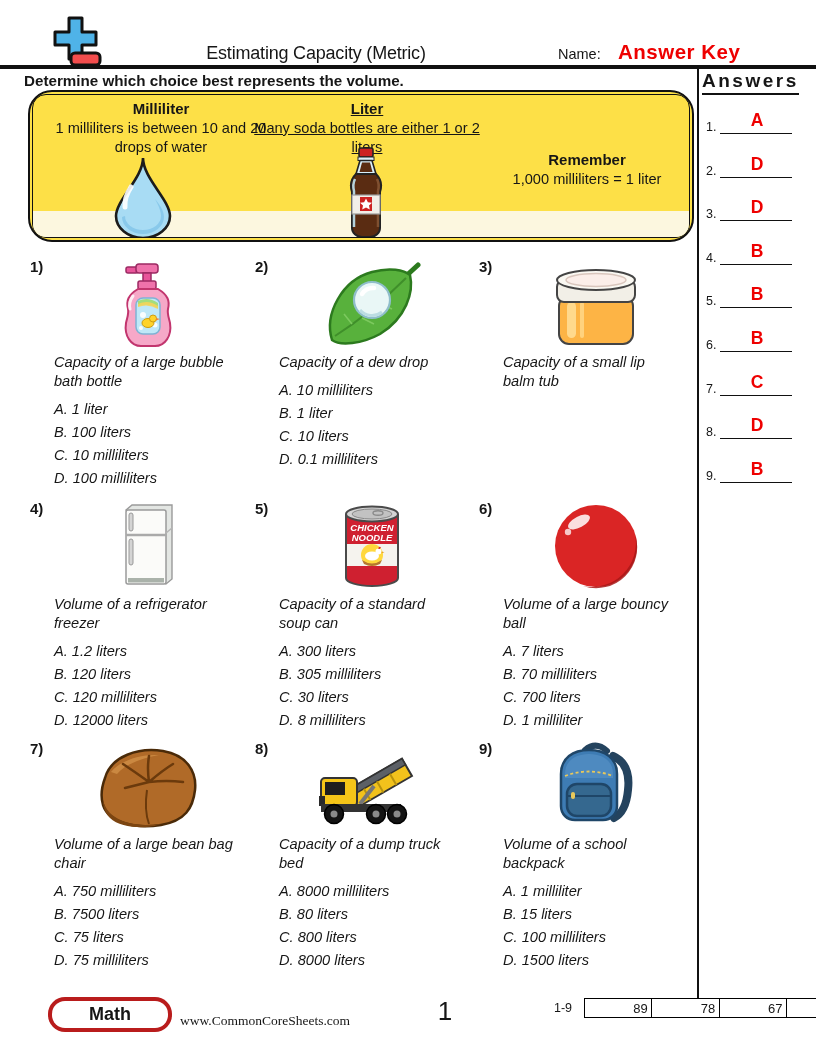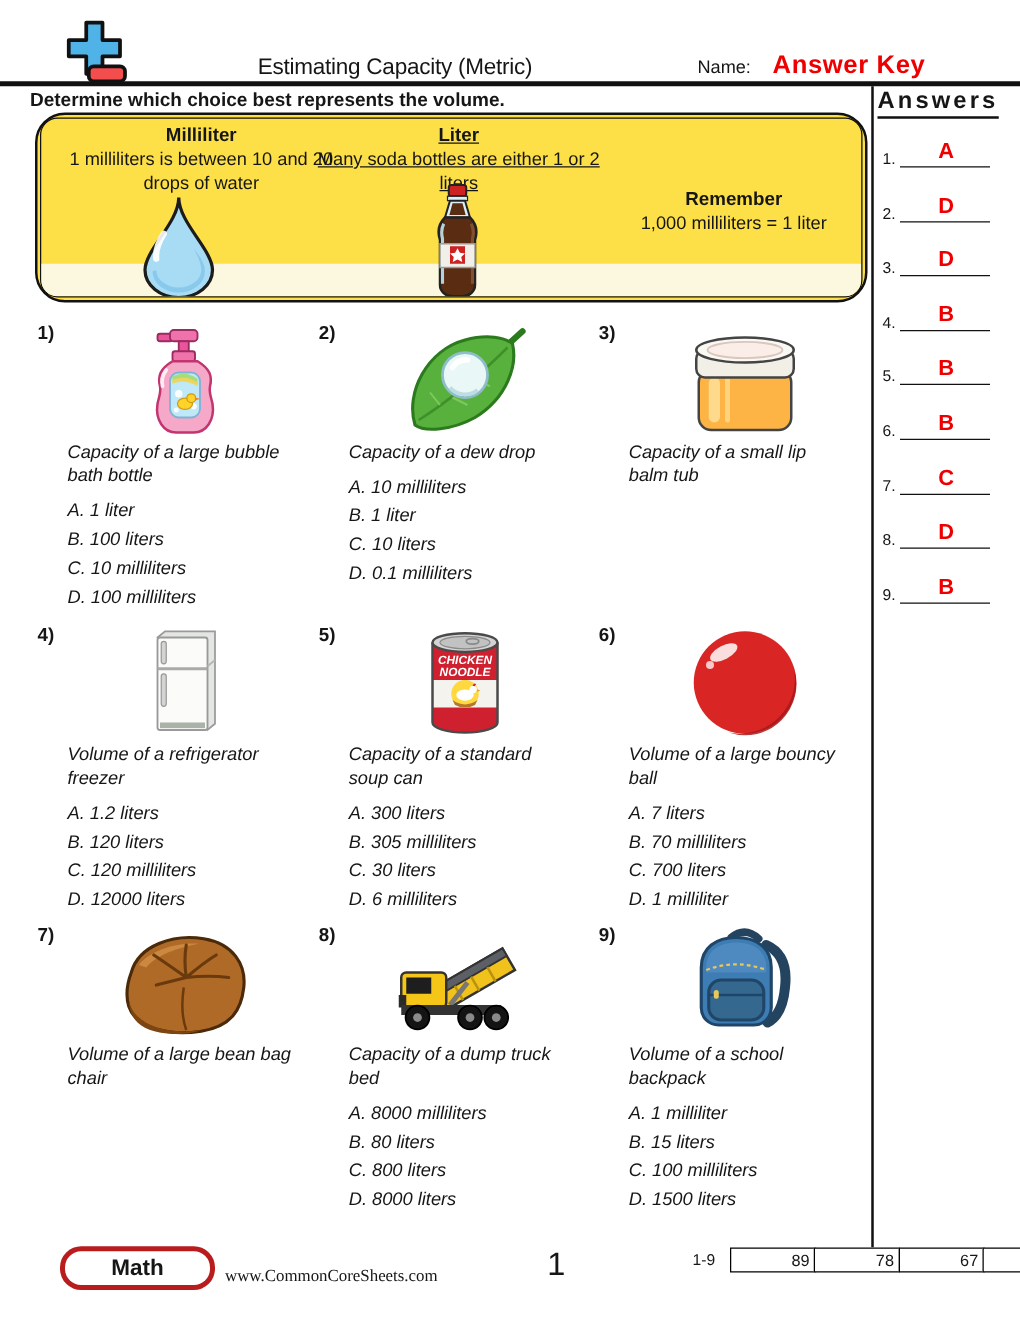--- a/index.html
+++ b/index.html
@@ -290,21 +290,21 @@
           <text x="31" y="29" text-anchor="middle" font-family="Liberation Sans, sans-serif" font-size="9.5" font-weight="bold" fill="#fff">CHICKEN</text>
           <text x="31" y="39" text-anchor="middle" font-family="Liberation Sans, sans-serif" font-size="9.5" font-weight="bold" fill="#fff">NOODLE</text>
         </svg>
       </div>
       <div class="q-caption">Capacity of a standard
 soup can</div>
       <div class="q-choices">
         <div class="q-choice">A. 300 liters</div>
         <div class="q-choice">B. 305 milliliters</div>
         <div class="q-choice">C. 30 liters</div>
-        <div class="q-choice">D. 6 milliliters</div>
+        <div class="q-choice">D. 8 milliliters</div>
       </div>
     </div>
   </div>
 
   <div class="q" style="left:477px;top:498px">
     <div class="q-num">6)</div>
     <div class="q-content">
       <div class="q-img">
         <svg width="88" height="88" viewBox="0 0 88 88">
           <circle cx="44" cy="44" r="41" fill="#da2525"></circle>
@@ -331,20 +331,26 @@
         <svg width="112" height="88" viewBox="0 0 112 88">
           <path d="M14 36 C20 14 48 5 72 9 C96 13 106 30 104 48 C102 66 94 79 70 83 C44 87 18 81 12 63 C9 53 11 44 14 36 Z" fill="#b06a28" stroke="#4a2a08" stroke-width="2.5"></path>
           <path d="M12 58 C16 78 42 86 70 82 C58 87 30 87 19 76 C14 71 12 64 12 58 Z" fill="#7c4511"></path>
           <path d="M20 30 C30 18 50 12 68 13 C52 16 34 22 26 32 Z" fill="#cd8c44" opacity="0.9"></path>
           <path d="M58 40 Q44 30 32 22 M58 40 Q56 26 58 14 M58 40 Q72 28 82 22 M58 40 Q76 38 92 40 M58 40 Q42 44 34 46" fill="none" stroke="#6b3a0c" stroke-width="2.5" stroke-linecap="round"></path>
           <path d="M56 48 Q53 68 58 82" fill="none" stroke="#6b3a0c" stroke-width="2"></path>
         </svg>
       </div>
       <div class="q-caption">Volume of a large bean bag
 chair</div>
+      <div class="q-choices">
+        <div class="q-choice">A. 750 milliliters</div>
+        <div class="q-choice">B. 7500 liters</div>
+        <div class="q-choice">C. 75 liters</div>
+        <div class="q-choice">D. 75 milliliters</div>
+      </div>
     </div>
   </div>
 
   <div class="q" style="left:253px;top:738px">
     <div class="q-num">8)</div>
     <div class="q-content">
       <div class="q-img">
         <svg width="112" height="90" viewBox="0 0 112 90">
           <g transform="rotate(-30 44 66)">
             <rect x="42" y="46" width="62" height="20" fill="#f2c21c" stroke="#333" stroke-width="2"></rect>

